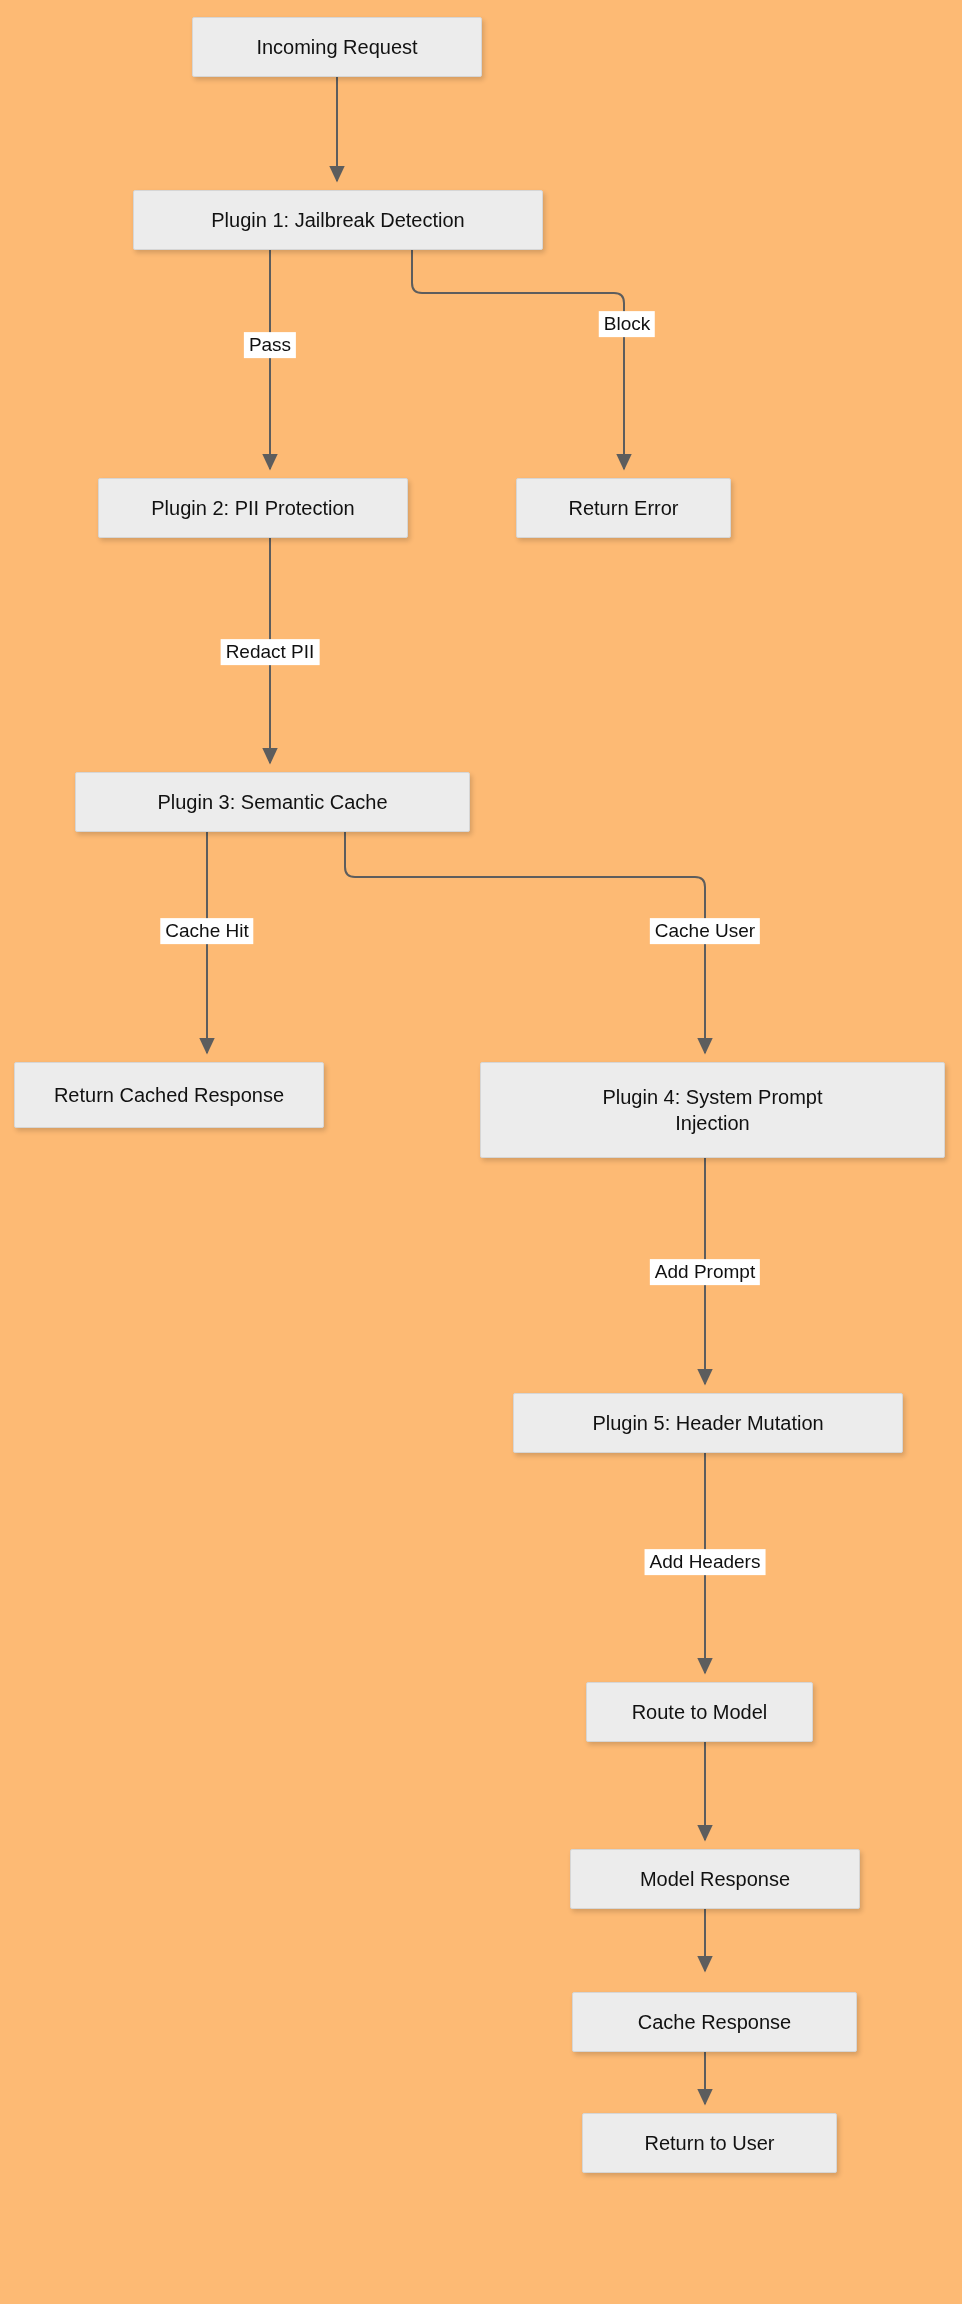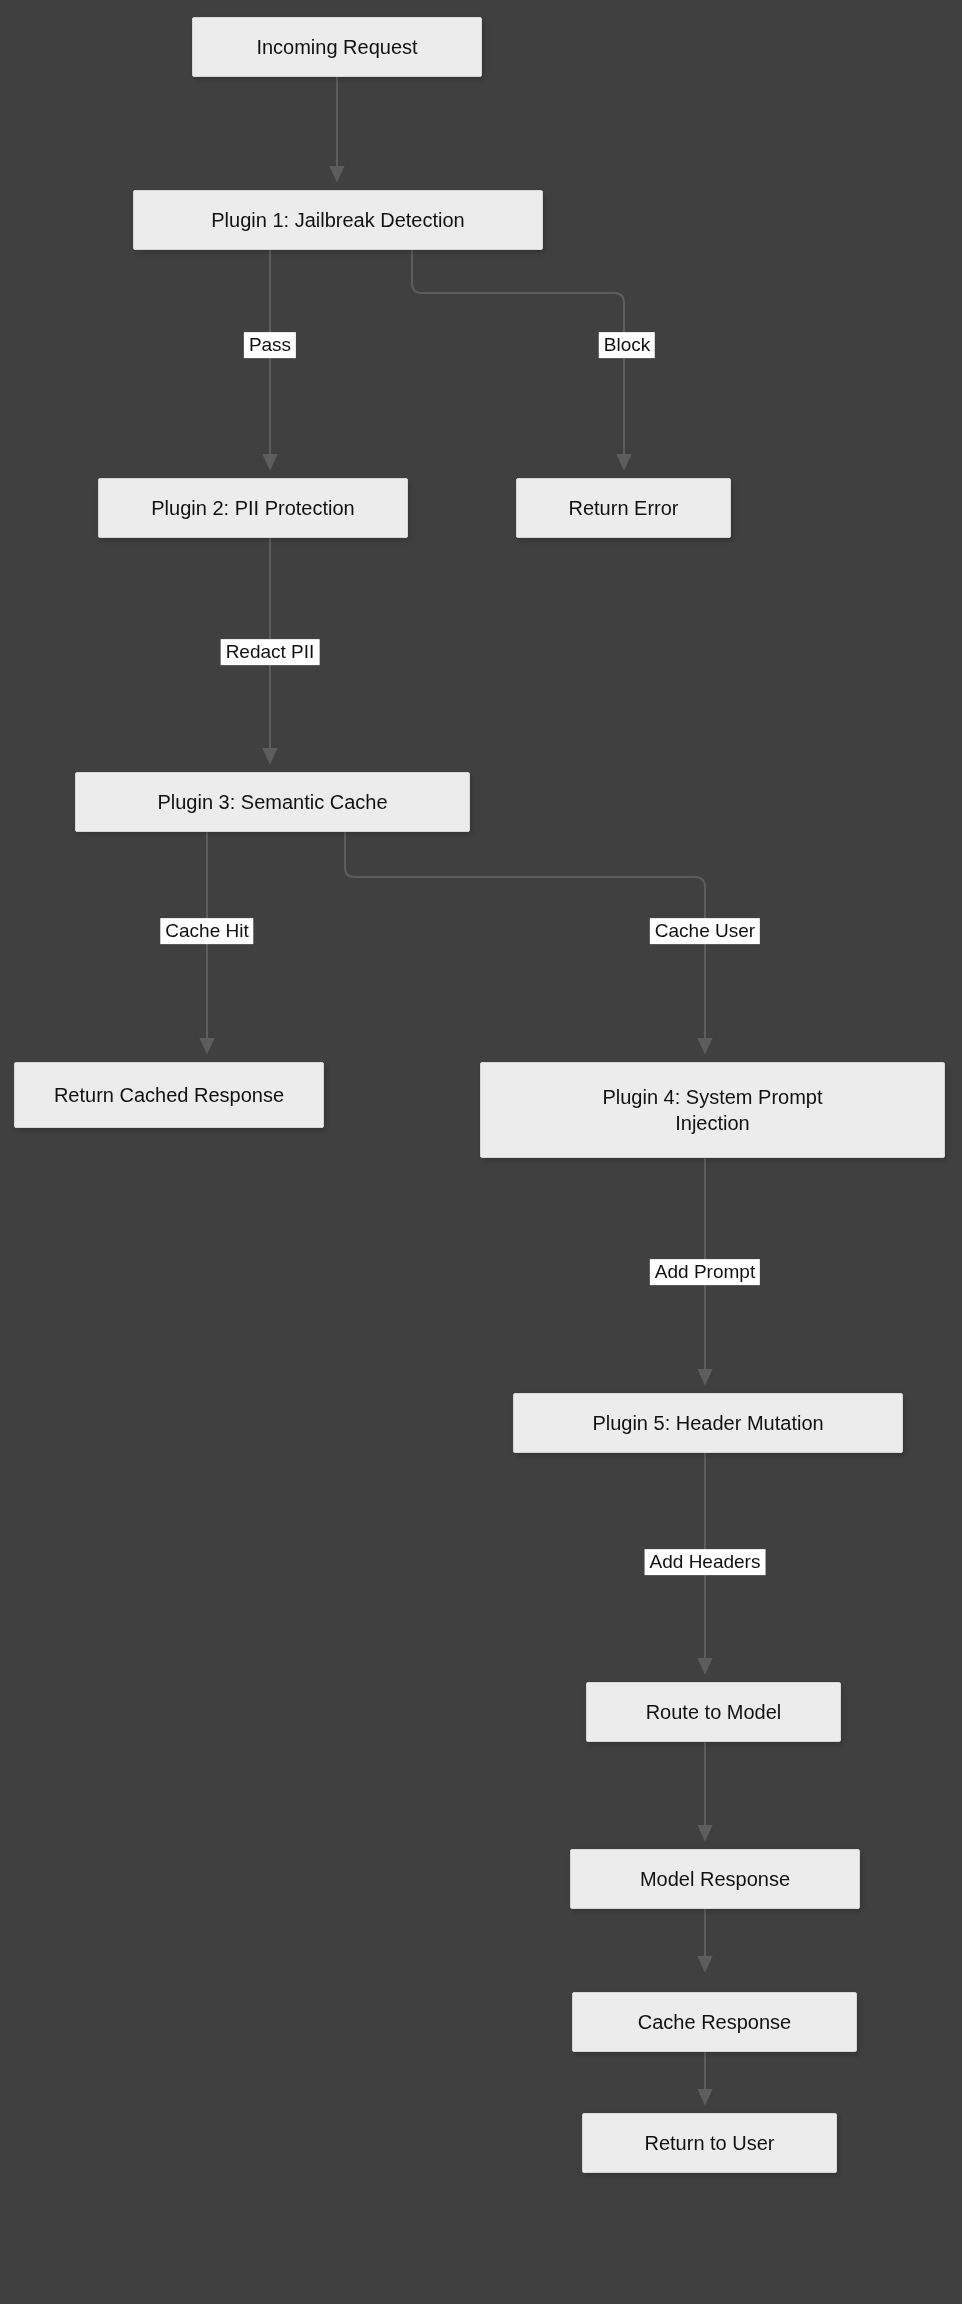--- a/index.html
+++ b/index.html
@@ -8,21 +8,21 @@
     background: #ffffff;
   }
   body {
     font-family: "Liberation Sans", sans-serif;
     -webkit-font-smoothing: antialiased;
   }
   #canvas {
     position: relative;
     width: 962px;
     height: 2304px;
-    background: #404040;
+    background: #fdba74;
     overflow: hidden;
   }
   #edge-layer {
     position: absolute;
     left: 0;
     top: 0;
     width: 962px;
     height: 2304px;
     pointer-events: none;
   }
@@ -113,34 +113,34 @@
   <div class="node" style="left: 14px; top: 1062px; width: 310px; height: 66px;">
     <span class="node-label">Return Cached Response</span>
   </div>
   <div class="node" style="left: 480px; top: 1062px; width: 465px; height: 96px;">
     <span class="node-label">Plugin 4: System Prompt
 Injection</span>
   </div>
   <div class="node" style="left: 513px; top: 1393px; width: 390px; height: 60px;">
     <span class="node-label">Plugin 5: Header Mutation</span>
   </div>
-  <div class="node" style="left: 586px; top: 1682px; width: 255px; height: 60px;">
+  <div class="node" style="left: 586px; top: 1682px; width: 227px; height: 60px;">
     <span class="node-label">Route to Model</span>
   </div>
   <div class="node" style="left: 570px; top: 1849px; width: 290px; height: 60px;">
     <span class="node-label">Model Response</span>
   </div>
   <div class="node" style="left: 572px; top: 1980px; width: 285px; height: 60px; margin-top: 12px;">
     <span class="node-label">Cache Response</span>
   </div>
   <div class="node" style="left: 582px; top: 2113px; width: 255px; height: 60px; align-items: center;">
     <span class="node-label">Return to User</span>
   </div>
 
   <div class="edge-label" style="left: 270px; top: 345px;">Pass</div>
-  <div class="edge-label" style="left: 627px; top: 345px; text-align: right;">Block</div>
+  <div class="edge-label" style="left: 627px; top: 324px; text-align: right;">Block</div>
   <div class="edge-label" style="left: 270px; top: 652px;">Redact PII</div>
   <div class="edge-label" style="left: 207px; top: 931px;">Cache Hit</div>
   <div class="edge-label" style="left: 705px; top: 931px;">Cache User</div>
   <div class="edge-label" style="left: 705px; top: 1272px;">Add Prompt</div>
   <div class="edge-label" style="left: 705px; top: 1562px;">Add Headers</div>
 
 </div>
 
 </body></html>

